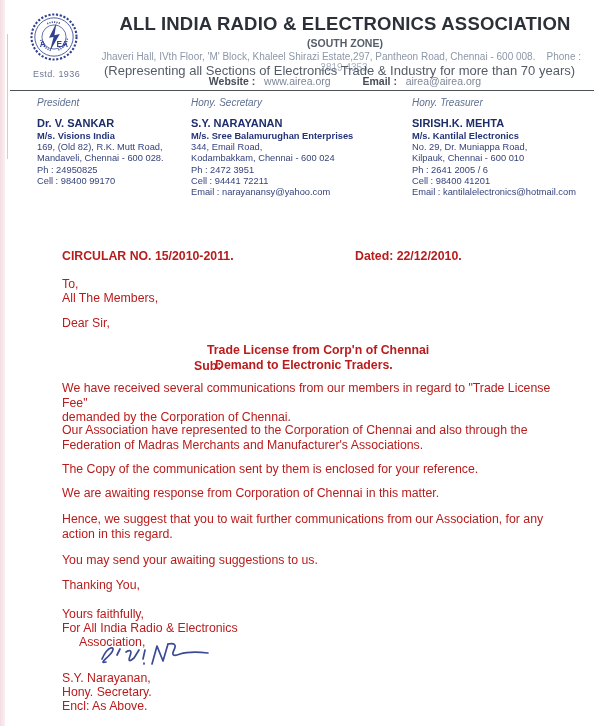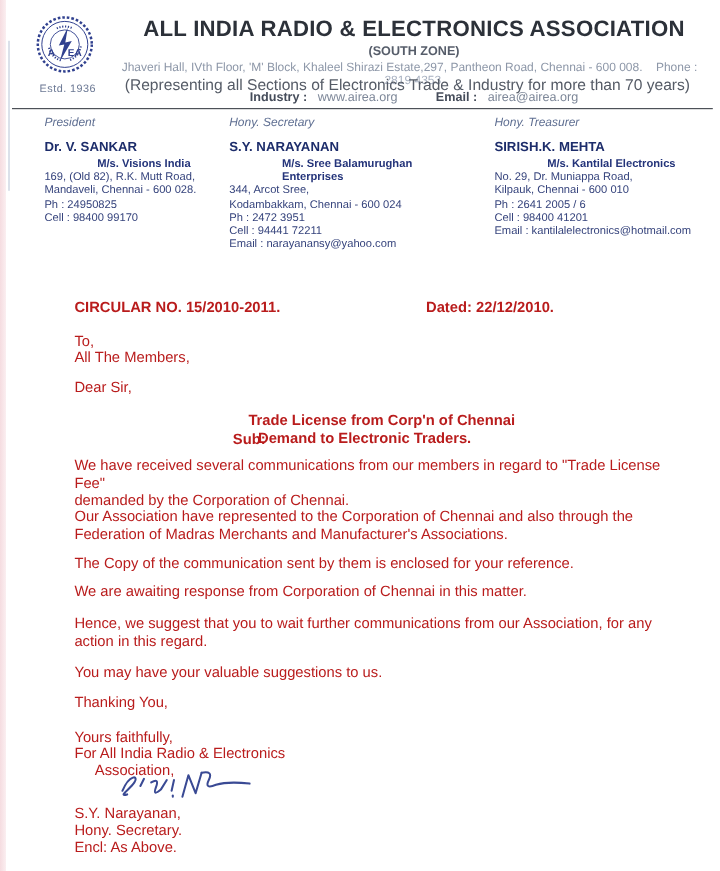--- a/index.html
+++ b/index.html
@@ -59,21 +59,21 @@
     border-top: 1.6px solid #4d5158;
   }
 
   
   .officer-col { position: absolute; top: 97px; color: #2c3c78; }
   .col-1 { left: 37px; width: 165px; }
   .col-2 { left: 191px; width: 200px; }
   .col-3 { left: 412px; width: 185px; }
   .o-role { font-size: 10px; color: #5f6f92; margin-bottom: 9px; font-style: italic; }
   .o-name { font-size: 11px; font-weight: bold; color: #1d2d6b; margin-bottom: 2px; }
-  .o-firm { font-size: 9.3px; font-weight: bold; color: #24347a; line-height: 11.2px; margin-left: 44px; }
+  .o-firm { font-size: 9.3px; font-weight: bold; color: #24347a; line-height: 11.2px; }
   .o-line { font-size: 9.3px; color: #35437c; line-height: 11.2px; }
 
   
   .b {
     position: absolute; left: 62px;
     font-size: 12.3px; color: #b91c1c; line-height: 14.6px;
   }
   .bold { font-weight: bold; }
   .para { white-space: pre-line; width: 505px; }
 
@@ -131,21 +131,21 @@
     <span>Jhaveri Hall, IVth Floor, 'M' Block, Khaleel Shirazi Estate,297, Pantheon Road, Chennai - 600 008.</span>
     <span>&nbsp;&nbsp;</span>
     <span>Phone :</span>
     <span>&nbsp;</span>
     <span class="phone-val">2819 4353</span>
   </div>
 
   <div class="tagline">(Representing all Sections of Electronics Trade &amp; Industry for more than 70 years)</div>
 
   <div class="webline">
-    <span class="wl-label">Industry :</span>
+    <span class="wl-label">Website :</span>
     <span>&nbsp;</span>
     <span>www.airea.org</span>
     <span class="gap"></span>
     <span class="wl-label">Email :</span>
     <span>&nbsp;</span>
     <span>airea@airea.org</span>
   </div>
 
   <div class="rule"></div>
 
@@ -156,21 +156,21 @@
     <div class="o-line">169, (Old 82), R.K. Mutt Road,</div>
     <div class="o-line">Mandaveli, Chennai - 600 028.</div>
     <div class="o-line">Ph : 24950825</div>
     <div class="o-line">Cell : 98400 99170</div>
   </div>
 
   <div class="officer-col col-2">
     <div class="o-role">Hony. Secretary</div>
     <div class="o-name">S.Y. NARAYANAN</div>
     <div class="o-firm">M/s. Sree Balamurughan Enterprises</div>
-    <div class="o-line">344, Arcot Sree,</div>
+    <div class="o-line">344, Email Road,</div>
     <div class="o-line">Kodambakkam, Chennai - 600 024</div>
     <div class="o-line">Ph : 2472 3951</div>
     <div class="o-line">Cell : 94441 72211</div>
     <div class="o-line">Email : narayanansy@yahoo.com</div>
   </div>
 
   <div class="officer-col col-3">
     <div class="o-role">Hony. Treasurer</div>
     <div class="o-name">SIRISH.K. MEHTA</div>
     <div class="o-firm">M/s. Kantilal Electronics</div>
@@ -193,21 +193,21 @@
   <div class="b bold l-subline1">Trade License from Corp'n of Chennai</div>
 
   <div class="b para l-p1">We have received several communications from our members in regard to "Trade License Fee"
 demanded by the Corporation of Chennai.</div>
   <div class="b para l-p2">Our Association have represented to the Corporation of Chennai and also through the
 Federation of Madras Merchants and Manufacturer's Associations.</div>
   <div class="b para l-p3">The Copy of the communication sent by them is enclosed for your reference.</div>
   <div class="b para l-p4">We are awaiting response from Corporation of Chennai in this matter.</div>
   <div class="b para l-p5">Hence, we suggest that you to wait further communications from our Association, for any
 action in this regard.</div>
-  <div class="b para l-p6">You may have your valuable suggestions to us.</div>
+  <div class="b para l-p6">You may send your awaiting suggestions to us.</div>
 
   <div class="b l-thanking">Thanking You,</div>
   <div class="b l-yours">Yours faithfully,</div>
   <div class="b l-forline">For All India Radio &amp; Electronics</div>
   <div class="b l-assoc">Association,</div>
 
   <div class="sig-wrap">
     <svg width="132" height="34" viewBox="0 0 132 34">
       <g fill="none" stroke="#3a4a94" stroke-width="1.7" stroke-linecap="round" stroke-linejoin="round">
         <path d="M16 22 C22 8, 30 9, 26 15 C22 21, 12 27, 20 25"></path>

